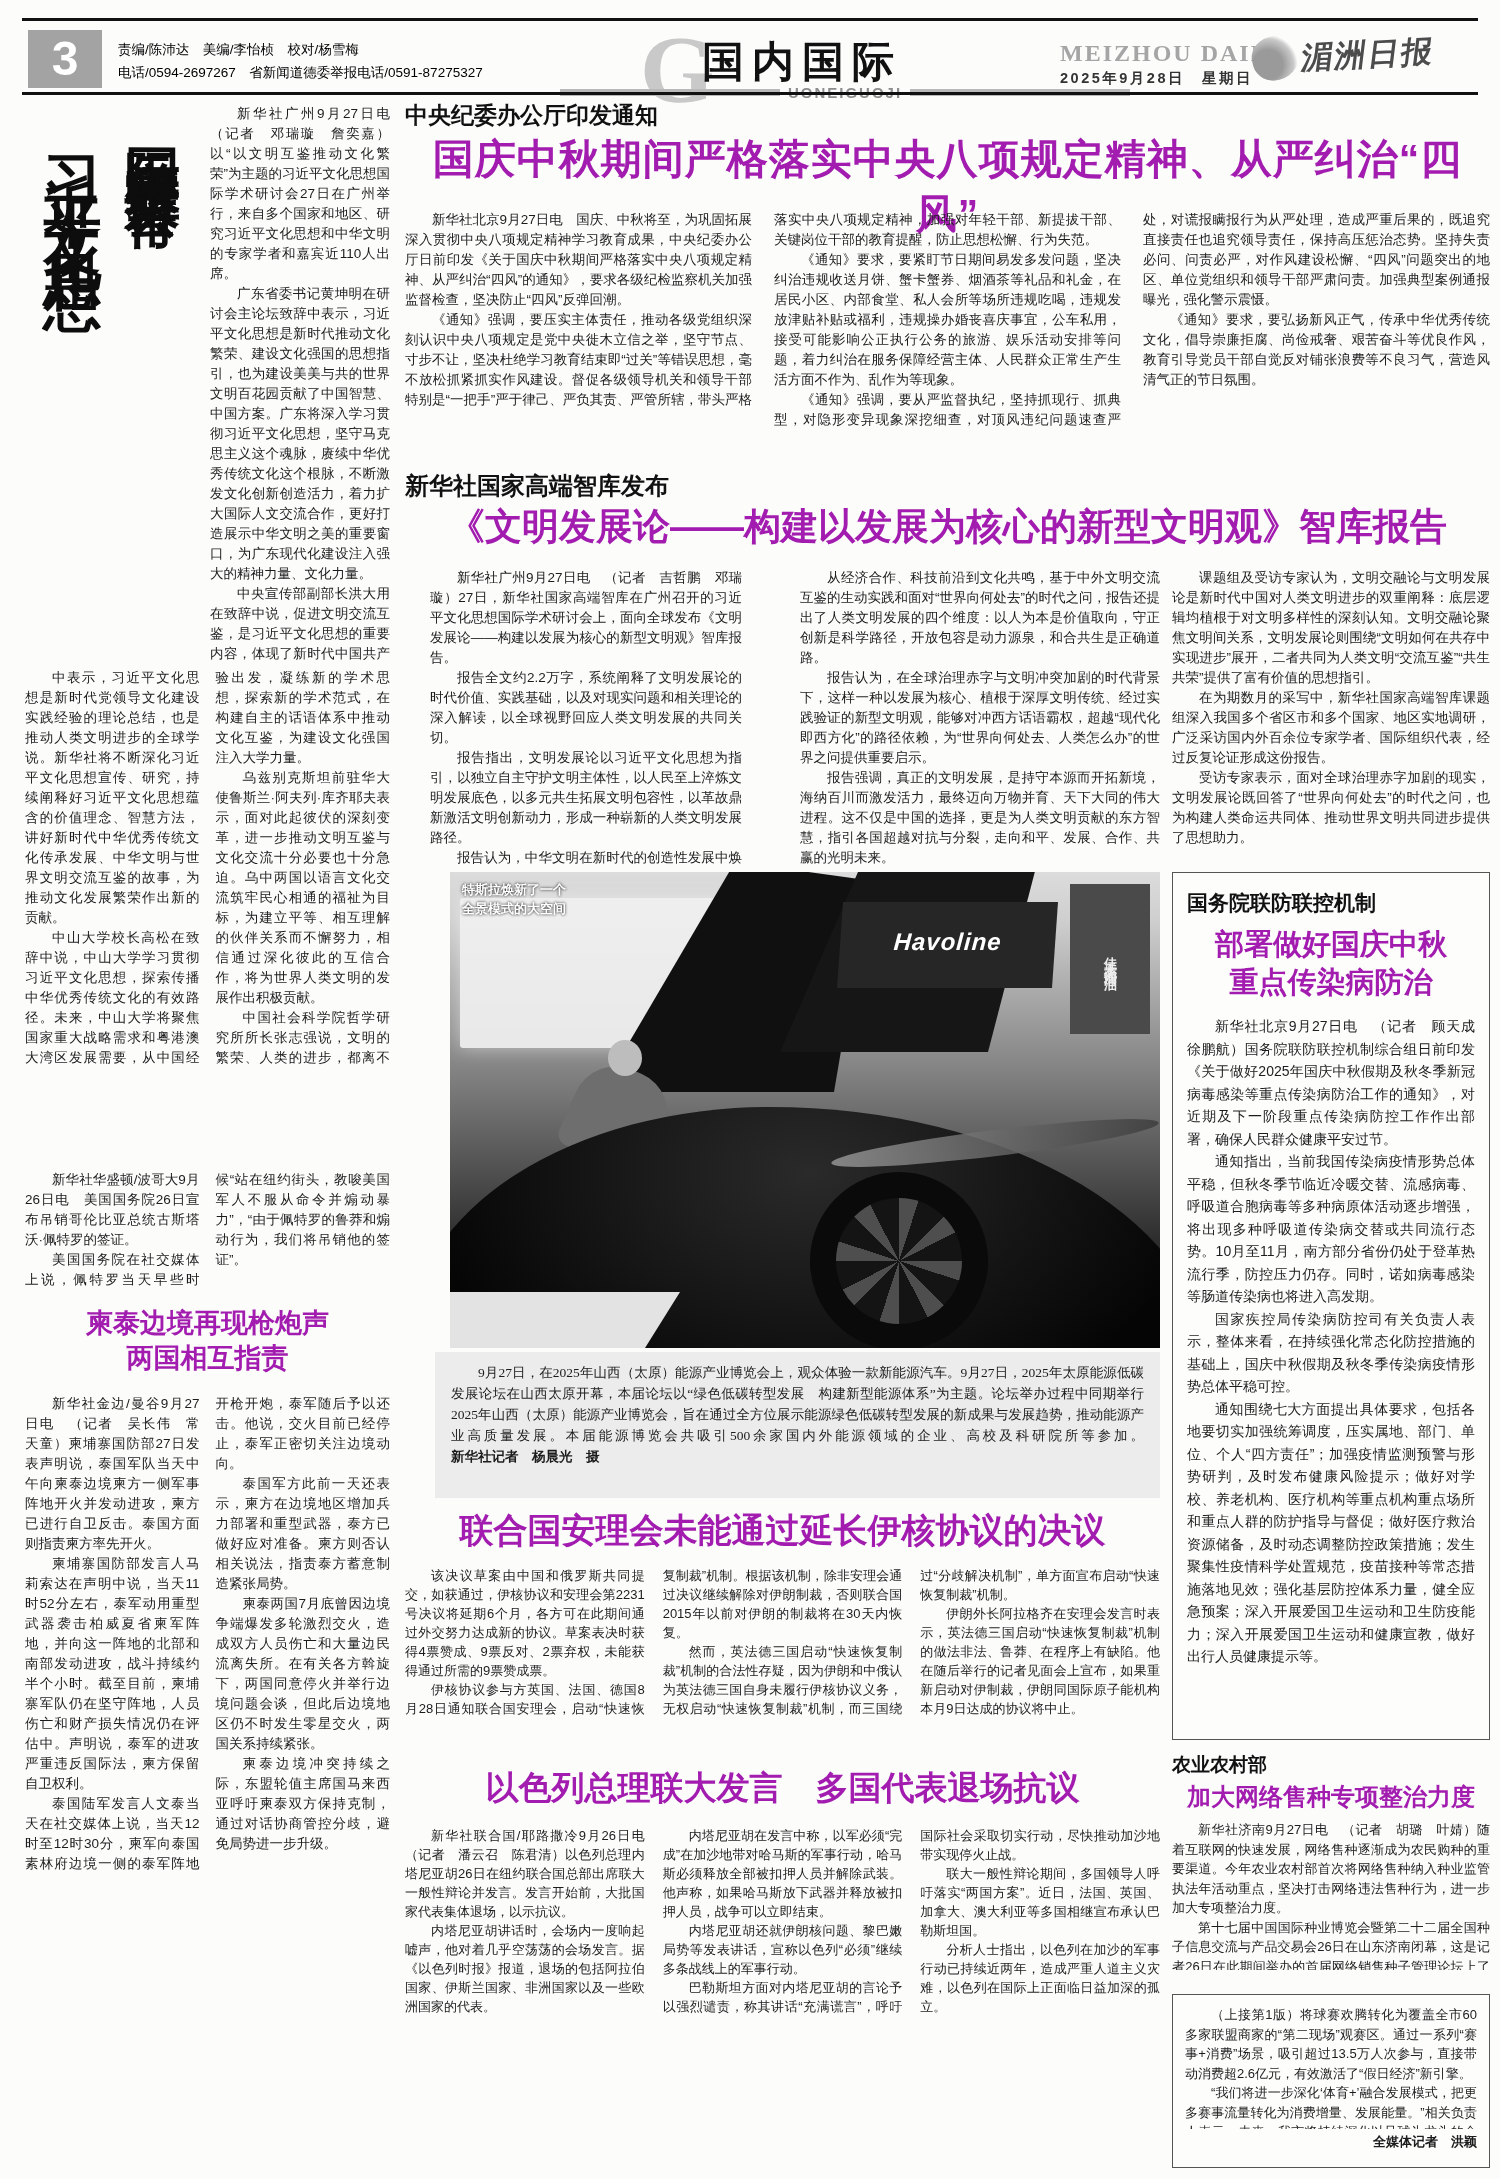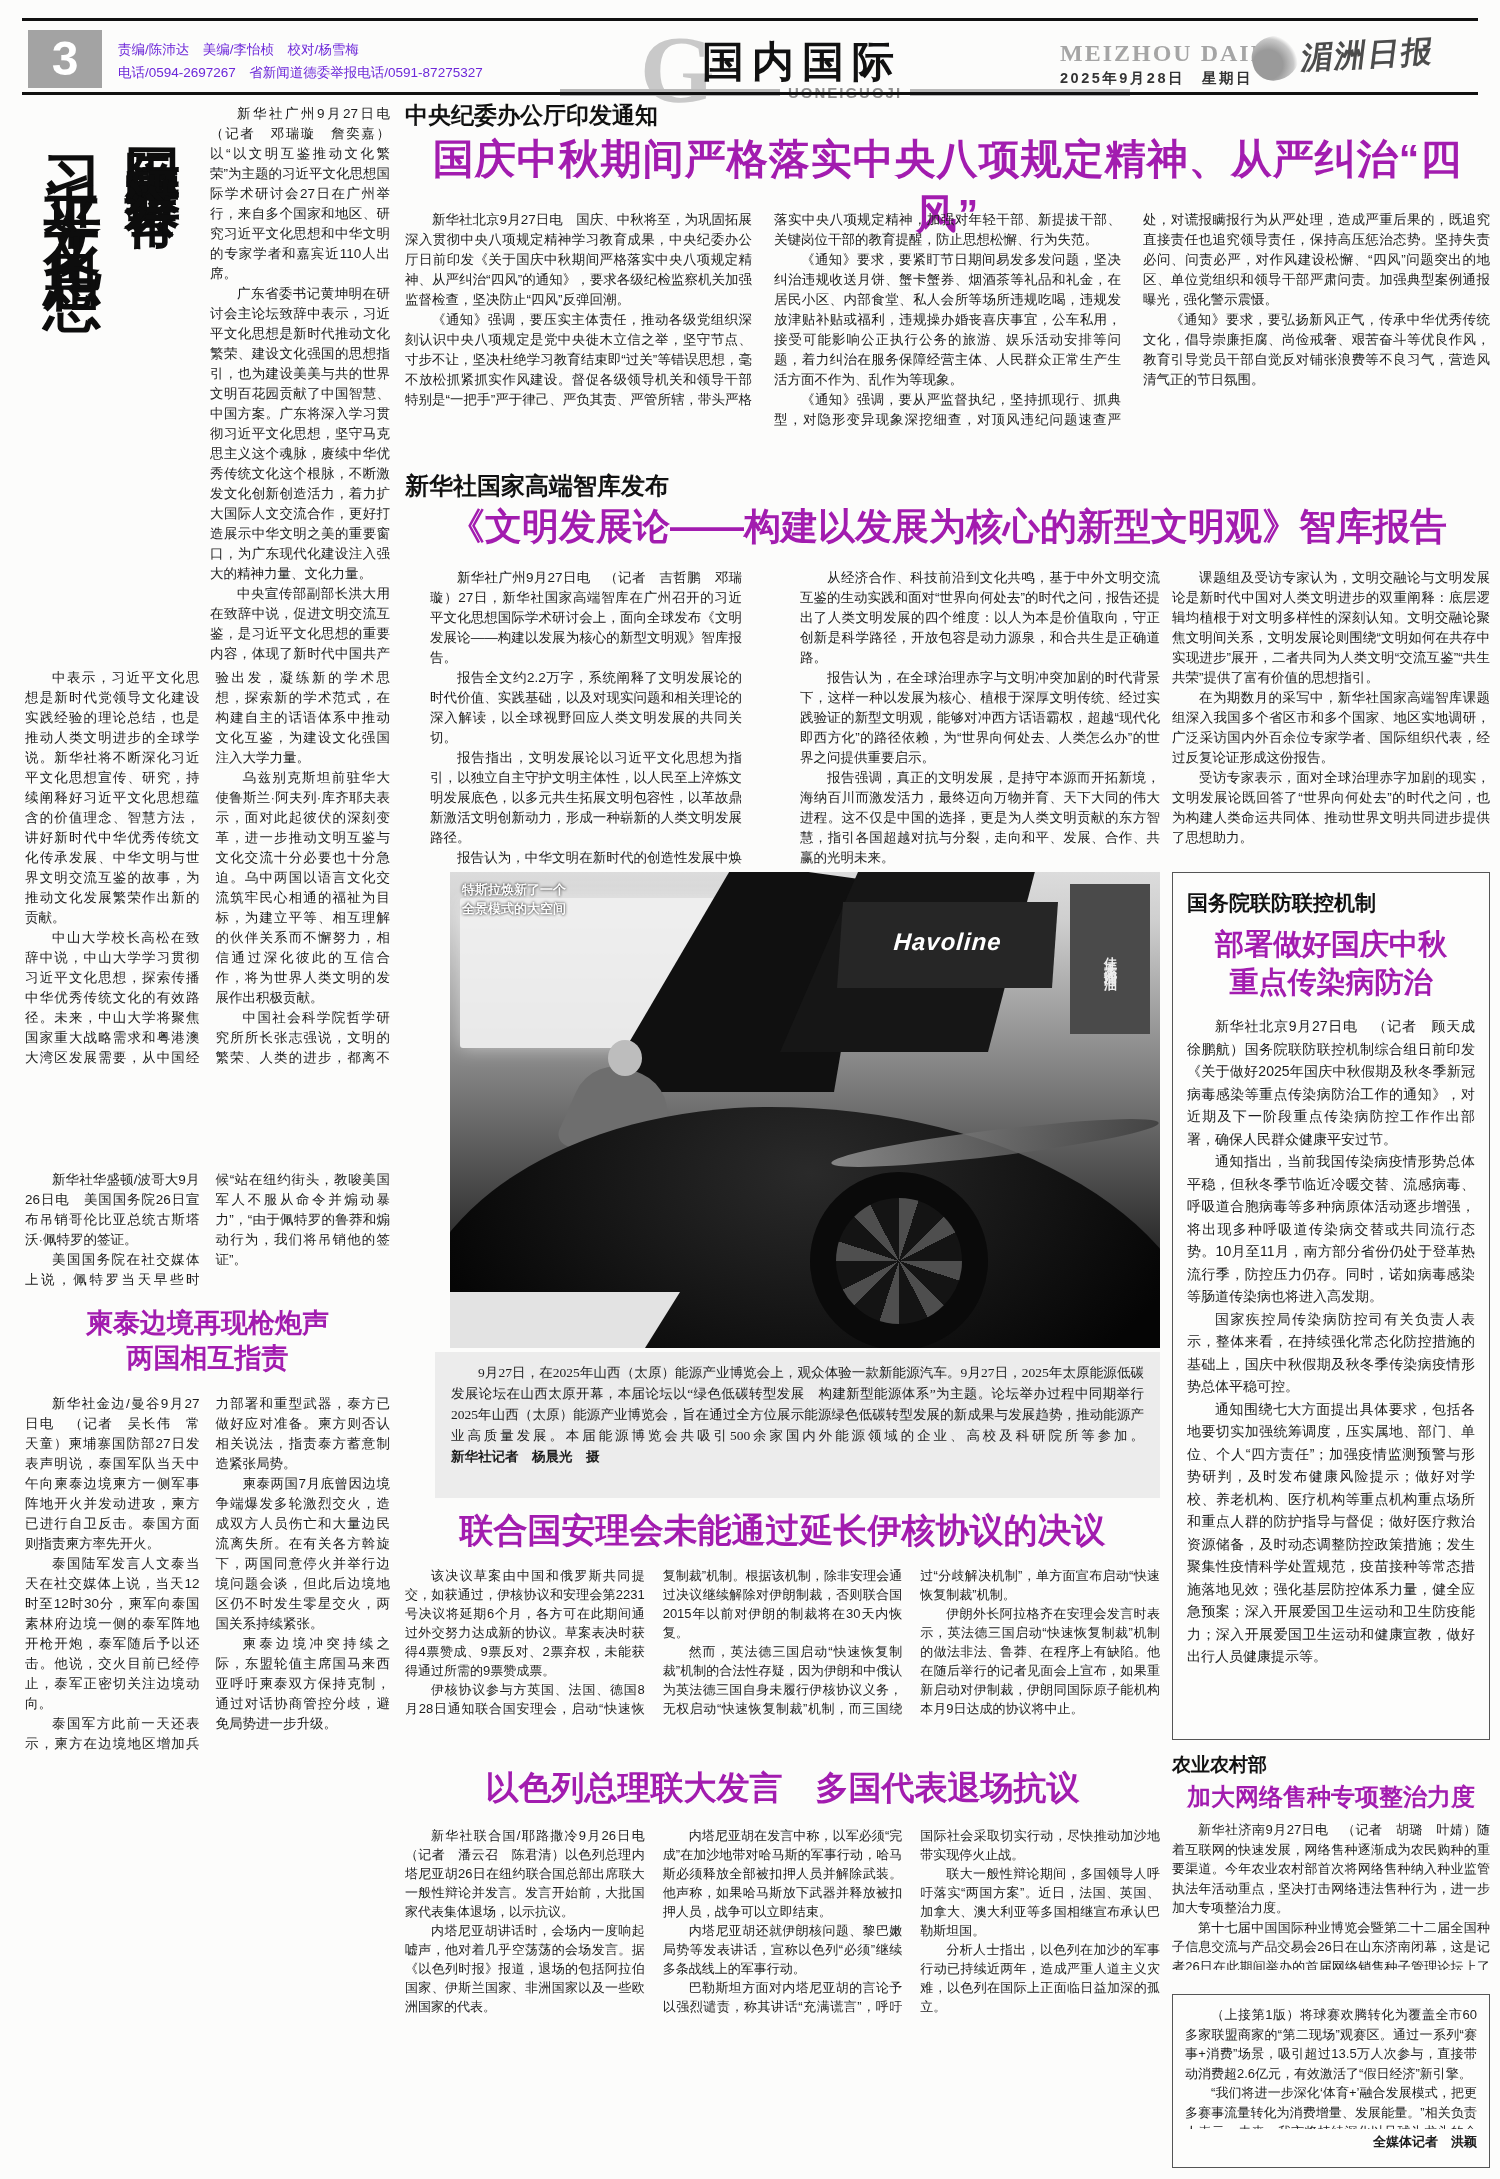--- a/index.html
+++ b/index.html
@@ -4,21 +4,21 @@
 <style>
   html,body{margin:0;padding:0;background:#e8e8e8;}
   #page{position:relative;width:1500px;height:2179px;background:#fcfcfb;overflow:hidden;
         font-family:"Liberation Sans",sans-serif;color:#1c1c1c;margin:0 auto;}
   .abs{position:absolute;}
   
   .top-rule{left:22px;right:22px;top:18px;border-top:3px solid #111;}
   .header-rule{left:22px;right:22px;top:92px;border-top:3px solid #111;}
   .pagenum{left:28px;top:30px;width:74px;height:58px;background:#a3a3a3;color:#fff;
            font-size:48px;font-weight:700;text-align:center;line-height:58px;}
-  .credits{left:118px;top:38px;font-size:13.5px;line-height:23px;color:#6d28d9;white-space:pre;}
+  .credits{left:118px;top:38px;font-size:13.5px;line-height:23px;color:#000000;white-space:pre;}
   .big-g{left:640px;top:14px;font-family:"Liberation Serif",serif;font-size:96px;color:#c9c9c9;font-weight:700;}
   .section-title{left:702px;top:34px;font-size:42px;font-weight:900;letter-spacing:8px;color:#111;}
   .pinyin-row{left:560px;top:84px;width:570px;display:flex;align-items:center;gap:8px;}
   .pinyin-row .bar{flex:1;height:7px;background:#b9b9b9;}
   .pinyin{font-size:15px;font-weight:700;color:#8d8d8d;letter-spacing:2px;}
   .paper-en{left:1060px;top:40px;font-family:"Liberation Serif",serif;font-size:24px;font-weight:700;
             color:#a5a5a5;letter-spacing:2px;}
   .date-line{left:1060px;top:69px;font-size:14.5px;font-weight:700;letter-spacing:2.5px;color:#333;}
   .logo-swoosh{left:1252px;top:36px;width:48px;height:44px;border-radius:50% 10% 60% 50%;
                background:radial-gradient(circle at 30% 60%,#9a9a9a 0 35%,#c9c9c9 60%,transparent 70%);transform:rotate(-15deg);}
@@ -117,20 +117,21 @@
       <p class="para">新华社华盛顿/波哥大9月26日电　美国国务院26日宣布吊销哥伦比亚总统古斯塔沃·佩特罗的签证。</p>
       <p class="para">美国国务院在社交媒体上说，佩特罗当天早些时候“站在纽约街头，教唆美国军人不服从命令并煽动暴力”，“由于佩特罗的鲁莽和煽动行为，我们将吊销他的签证”。</p>
     </div>
 
   <div class="abs headline hl-small" style="left:25px;top:1306px;width:365px;">
     <div>柬泰边境再现枪炮声</div>
     <div>两国相互指责</div>
   </div>
   <div class="abs bodytext cols2" style="left:25px;top:1394px;width:365px;height:774px;">
       <p class="para">新华社金边/曼谷9月27日电　（记者　吴长伟　常天童）柬埔寨国防部27日发表声明说，泰国军队当天中午向柬泰边境柬方一侧军事阵地开火并发动进攻，柬方已进行自卫反击。泰国方面则指责柬方率先开火。</p>
+      <p class="para">柬埔寨国防部发言人马莉索达在声明中说，当天11时52分左右，泰军动用重型武器袭击柏威夏省柬军阵地，并向这一阵地的北部和南部发动进攻，战斗持续约半个小时。截至目前，柬埔寨军队仍在坚守阵地，人员伤亡和财产损失情况仍在评估中。声明说，泰军的进攻严重违反国际法，柬方保留自卫权利。</p>
       <p class="para">泰国陆军发言人文泰当天在社交媒体上说，当天12时至12时30分，柬军向泰国素林府边境一侧的泰军阵地开枪开炮，泰军随后予以还击。他说，交火目前已经停止，泰军正密切关注边境动向。</p>
       <p class="para">泰国军方此前一天还表示，柬方在边境地区增加兵力部署和重型武器，泰方已做好应对准备。柬方则否认相关说法，指责泰方蓄意制造紧张局势。</p>
       <p class="para">柬泰两国7月底曾因边境争端爆发多轮激烈交火，造成双方人员伤亡和大量边民流离失所。在有关各方斡旋下，两国同意停火并举行边境问题会谈，但此后边境地区仍不时发生零星交火，两国关系持续紧张。</p>
       <p class="para">柬泰边境冲突持续之际，东盟轮值主席国马来西亚呼吁柬泰双方保持克制，通过对话协商管控分歧，避免局势进一步升级。</p>
     </div>
 
   <div class="abs kicker" style="left:405px;top:100px;width:755px;font-size:23px;">中央纪委办公厅印发通知</div>
   <div class="abs headline hl-cdi" style="left:405px;top:132px;width:1085px;">国庆中秋期间严格落实中央八项规定精神、从严纠治“四风”</div>
   <div class="abs bodytext cols3" style="left:405px;top:210px;width:1085px;height:252px;">
       <p class="para">新华社北京9月27日电　国庆、中秋将至，为巩固拓展深入贯彻中央八项规定精神学习教育成果，中央纪委办公厅日前印发《关于国庆中秋期间严格落实中央八项规定精神、从严纠治“四风”的通知》，要求各级纪检监察机关加强监督检查，坚决防止“四风”反弹回潮。</p>

